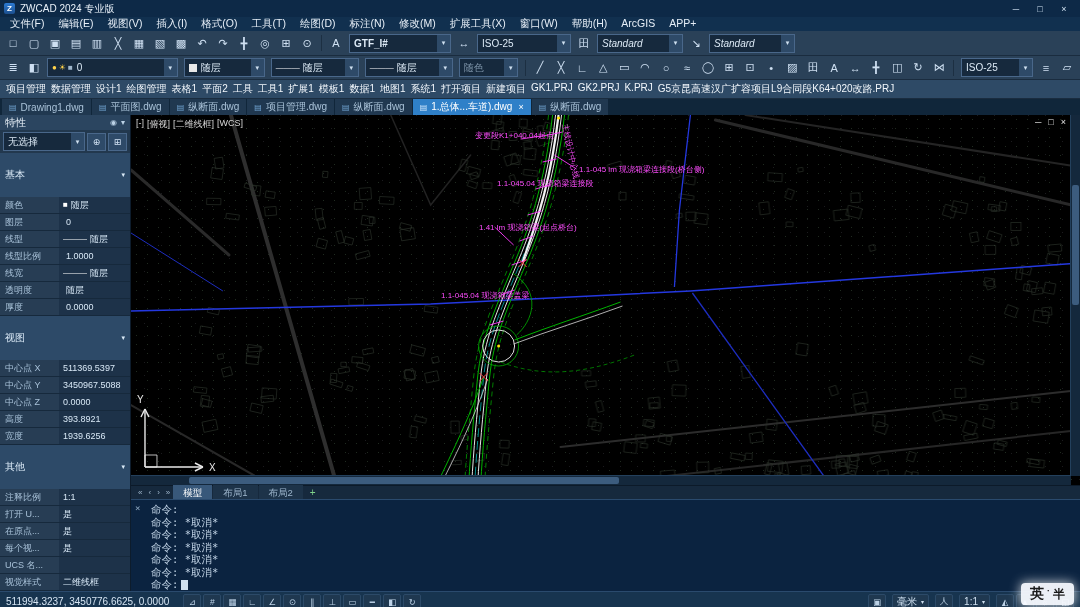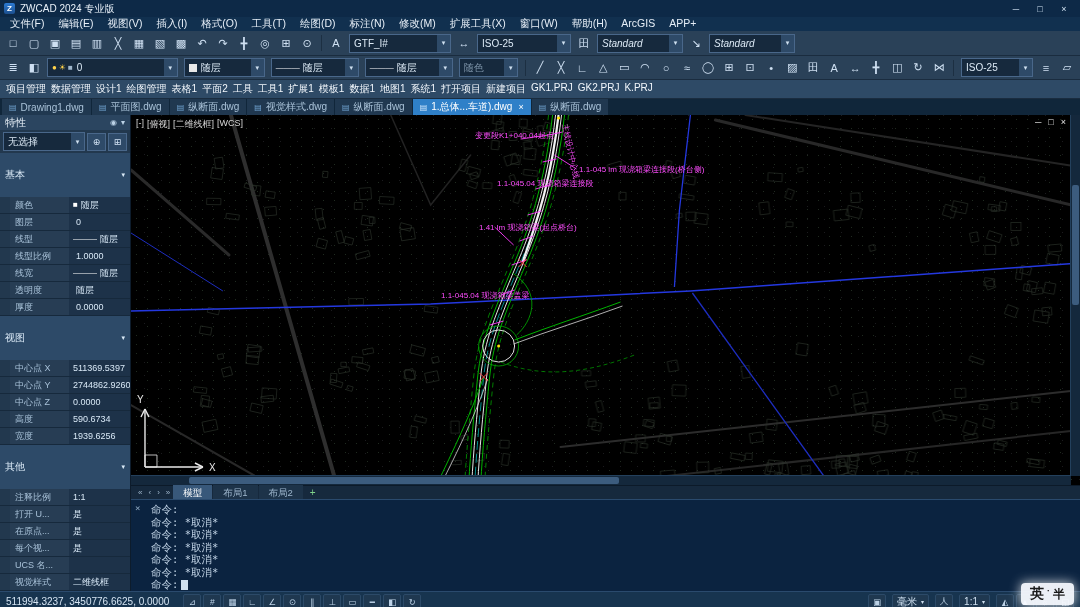--- a/index.html
+++ b/index.html
@@ -20,21 +20,21 @@
   .tbar{display:flex;align-items:center;background:#2a4158;border-bottom:1px solid #1a2c3f;padding:0 3px;overflow:hidden;}
   .tb1{height:24px;} .tb2{height:23px;}
   .igroup{display:flex;gap:1px;align-items:center;}
   .ticon{width:18px;height:18px;display:flex;align-items:center;justify-content:center;font-size:11px;
          color:#cfe0f2;border:1px solid transparent;border-radius:2px;}
   .tsep{width:1px;height:16px;background:#1c2f42;margin:0 4px;}
   .combo{display:flex;align-items:center;background:#16293d;border:1px solid #49678a;height:17px;
          font-size:10px;color:#dce9f5;padding-left:4px;margin:0 3px;white-space:nowrap;overflow:hidden;}
   .combo .arrow{margin-left:auto;background:#2e4a68;width:13px;height:100%;display:flex;align-items:center;
                 justify-content:center;font-size:7px;color:#cfe0f0;flex:none;}
-  .w96{width:96px;} .w88{width:88px;} .w80{width:80px;font-style:italic;} .w140{width:140px;} .w84{width:84px;}
+  .w96{width:96px;font-weight:bold;} .w88{width:88px;} .w80{width:80px;font-style:italic;} .w140{width:140px;} .w84{width:84px;}
   .w92{width:92px;} .w60{width:60px;} .w74{width:74px;}
   .lstat{display:flex;gap:2px;margin-right:4px;font-size:8px;}
   .swatch{width:8px;height:8px;background:#e8e8e8;margin-right:4px;flex:none;}
   .dim{color:#7d93a8;font-family:Liberation Serif, serif;}
   
   .projectbar{height:18px;background:#2e4a66;display:flex;align-items:center;padding:0 6px;
               border-bottom:1px solid #1a2c3f;overflow:hidden;white-space:nowrap;}
   .projectbar .host{display:flex;}
   .pjitem{font-size:10px;color:#f2f7fc;margin-right:5px;white-space:nowrap;}
   
@@ -52,21 +52,21 @@
   
   .props{width:130px;flex:none;background:#22384e;border-right:1px solid #0d1c2c;display:flex;flex-direction:column;overflow:hidden;}
   .phead{height:18px;background:#2b4560;display:flex;align-items:center;padding:0 5px;font-size:10.5px;color:#eaf2fa;}
   .phicons{margin-left:auto;display:flex;gap:4px;font-size:8px;color:#bcd2e6;}
   .pselrow{display:flex;align-items:center;padding:2px 3px;gap:2px;border-radius:11px;}
   .pselrow .combo{flex:1;margin:0;}
   .pbtn{width:17px;height:16px;background:#2e4a68;border:1px solid #49678a;display:flex;align-items:center;
         justify-content:center;font-size:9px;color:#cfe0f2;}
   .psec{height:28px;background:#2d4a68;display:flex;align-items:center;padding:10px 5px;font-size:10px;color:#dcebf8;}
   .psec .sarrow{margin-left:auto;font-size:7px;}
-  .prow{display:flex;height:16px;border-bottom:1px solid #16293c;padding-left:10px;}
+  .prow{display:flex;height:16px;border-bottom:1px solid #16293c;}
   .plabel{flex:0 0 54px;background:#273d54;padding-left:5px;font-size:9px;color:#a9c2d9;line-height:16px;
           overflow:hidden;white-space:nowrap;}
   .pvalue{flex:1;background:#1d3249;padding-left:4px;font-size:9px;color:#d8e8f6;line-height:16px;
           overflow:hidden;white-space:nowrap;display:flex;align-items:center;}
   .pprefix{color:#fff;margin-right:3px;font-size:8px;}
   
   .rightcol{flex:1;display:flex;flex-direction:column;min-width:0;}
   .canvas{flex:none;height:370px;position:relative;overflow:hidden;background-color:#000;
     background-image:radial-gradient(rgba(70,95,70,.45) .6px,transparent .9px),
                      radial-gradient(rgba(90,90,100,.3) .5px,transparent .8px);
@@ -281,20 +281,21 @@
         <span class="pjitem">扩展1</span>
         <span class="pjitem">模板1</span>
         <span class="pjitem">数据1</span>
         <span class="pjitem">地图1</span>
         <span class="pjitem">系统1</span>
         <span class="pjitem">打开项目</span>
         <span class="pjitem">新建项目</span>
         <span class="pjitem">GK1.PRJ</span>
         <span class="pjitem">GK2.PRJ</span>
         <span class="pjitem">K.PRJ</span>
+        <span class="pjitem">G5京昆高速汉广扩容项目L9合同段K64+020改路.PRJ</span>
       </span>
   </div>
 
   <div class="doctabs">
     <span class="host">
 
         <div class="dtab">
           <span class="dticon">▤</span>
           <span>Drawing1.dwg</span>
 
@@ -307,21 +308,21 @@
         </div>
 
         <div class="dtab">
           <span class="dticon">▤</span>
           <span>纵断面.dwg</span>
 
         </div>
 
         <div class="dtab">
           <span class="dticon">▤</span>
-          <span>视觉样式.dwg</span>
+          <span>项目管理.dwg</span>
 
         </div>
 
         <div class="dtab">
           <span class="dticon">▤</span>
           <span>纵断面.dwg</span>
 
         </div>
 
         <div class="dtab active">
@@ -429,35 +430,35 @@
           <div class="prow">
             <div class="plabel">中心点 X</div>
             <div class="pvalue">
               <span>511369.5397</span>
             </div>
           </div>
 
           <div class="prow">
             <div class="plabel">中心点 Y</div>
             <div class="pvalue">
-              <span>2744862.9260</span>
+              <span>3450967.5088</span>
             </div>
           </div>
 
           <div class="prow">
             <div class="plabel">中心点 Z</div>
             <div class="pvalue">
               <span>0.0000</span>
             </div>
           </div>
 
           <div class="prow">
             <div class="plabel">高度</div>
             <div class="pvalue">
-              <span>590.6734</span>
+              <span>393.8921</span>
             </div>
           </div>
 
           <div class="prow">
             <div class="plabel">宽度</div>
             <div class="pvalue">
               <span>1939.6256</span>
             </div>
           </div>
         </div>

